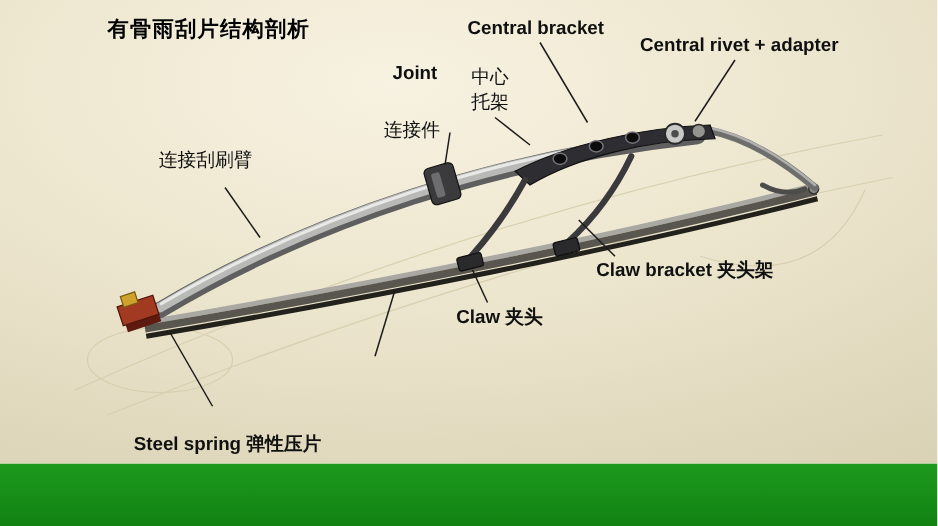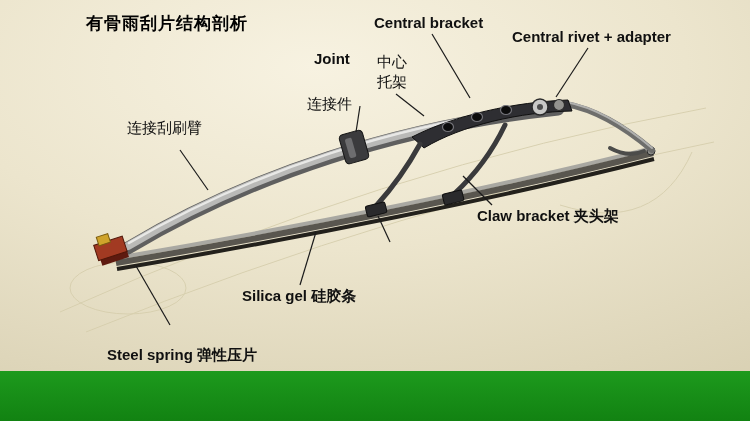--- a/index.html
+++ b/index.html
@@ -97,17 +97,17 @@
 
   <div class="title">有骨雨刮片结构剖析</div>
 
   <div class="lbl bold" style="left:374px; top:14px;">Central bracket</div>
   <div class="lbl bold" style="left:512px; top:28px;">Central rivet + adapter</div>
   <div class="lbl bold" style="left:314px; top:50px;">Joint</div>
   <div class="lbl stack" style="left:377px; top:52px;">中心托架</div>
   <div class="lbl" style="left:307px; top:95px;">连接件</div>
   <div class="lbl" style="left:127px; top:119px;">连接刮刷臂</div>
   <div class="lbl bold" style="left:477px; top:207px;">Claw bracket 夹头架</div>
-  <div class="lbl bold" style="left:242px; top:287px;">Silica gel 硅胶条</div>
+  <div class="lbl bold" style="left:365px; top:244px;">Claw 夹头</div>
   <div class="lbl bold" style="left:107px; top:346px;">Steel spring 弹性压片</div>
 
   <div class="green-bar"></div>
 </div>
 
 </body></html>

